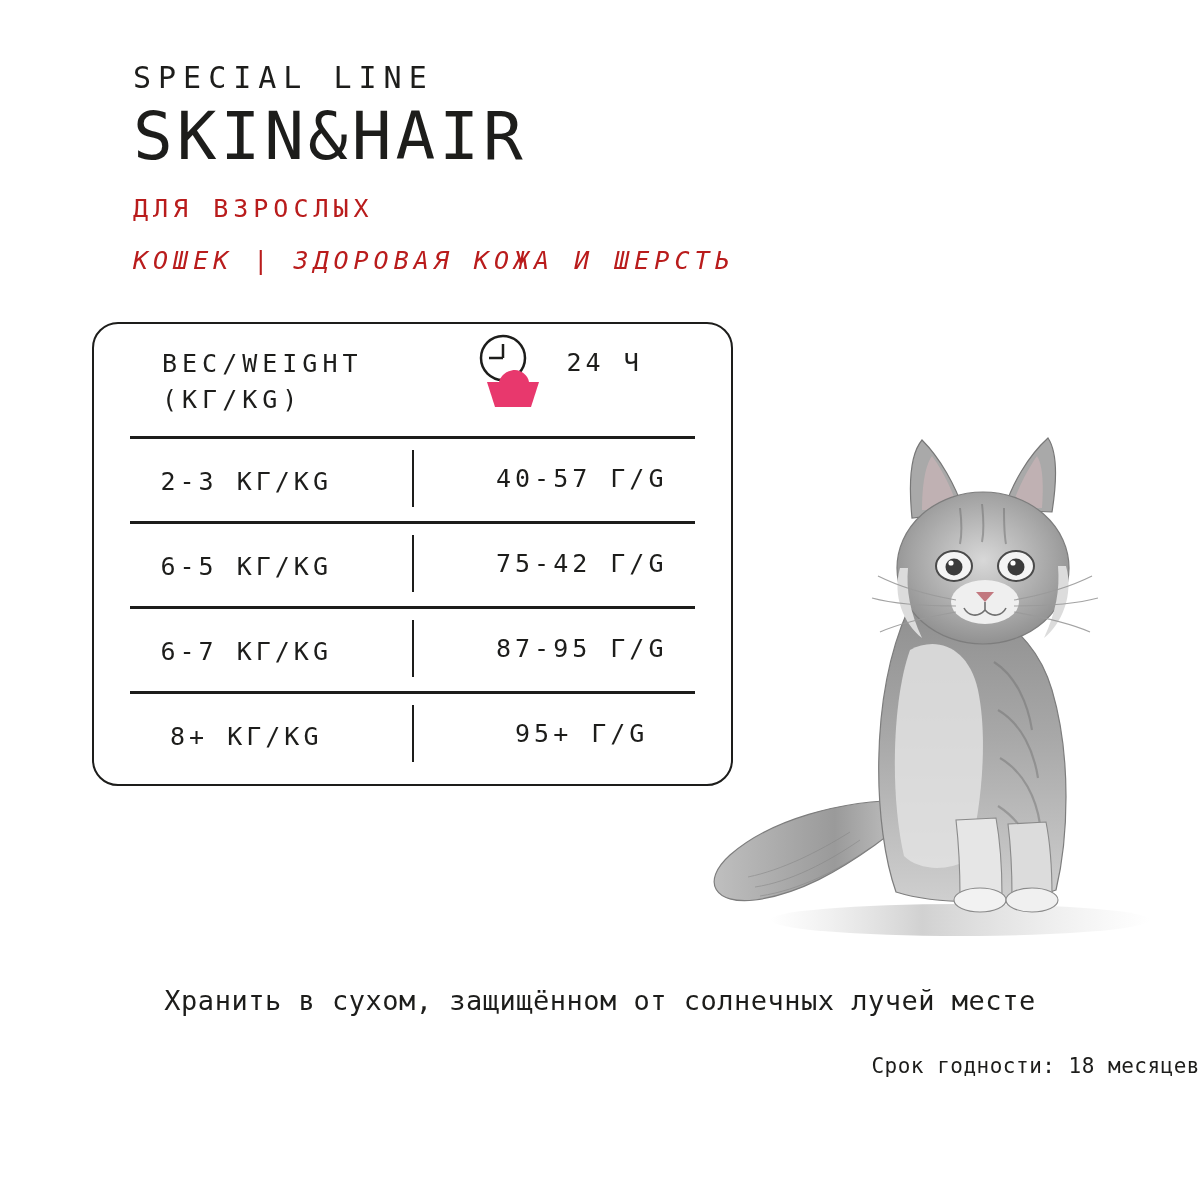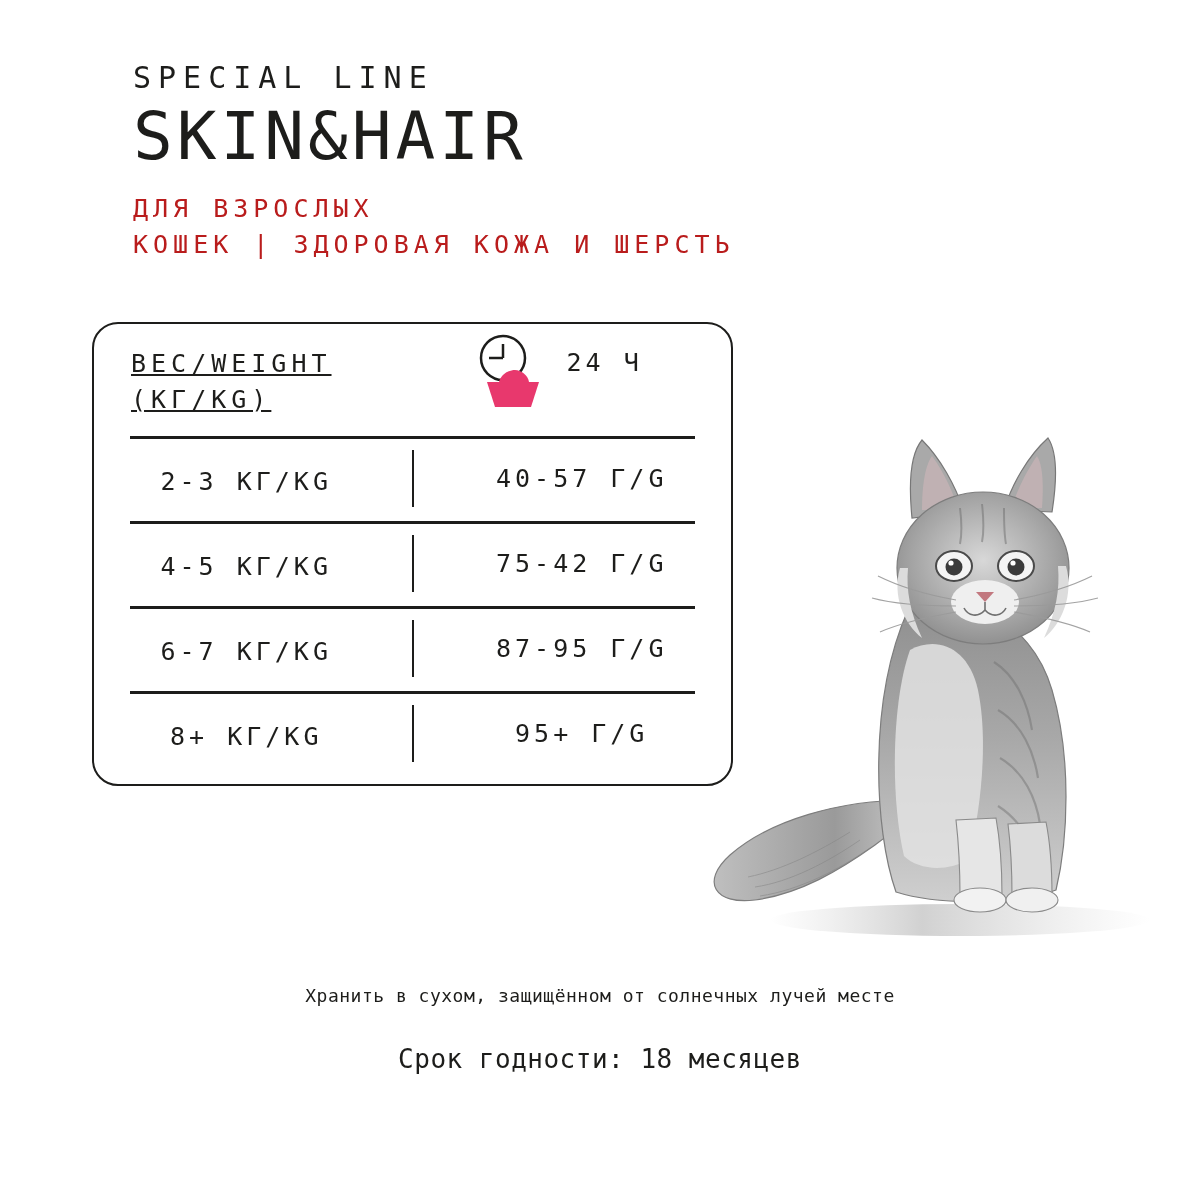--- a/index.html
+++ b/index.html
@@ -64,22 +64,21 @@
     box-sizing: border-box;
   }
   .feed-head {
     display: flex;
     height: 112px;
     box-sizing: border-box;
   }
   .feed-head-left {
     width: 50%;
     box-sizing: border-box;
-    padding: 22px 0 0 37px;
-    text-decoration: underline;
+    padding: 22px 0 0 68px;
   }
   .feed-head-left .l1,
   .feed-head-left .l2 {
     font-size: 25px;
     letter-spacing: 5px;
     line-height: 1.42;
   }
   .feed-head-right {
     width: 50%;
     box-sizing: border-box;
@@ -150,43 +149,44 @@
 
   
   .footer {
     position: absolute;
     left: 0;
     top: 985px;
     width: 1200px;
     text-align: center;
   }
   .footer .store {
-    font-size: 18px;
+    font-size: 27px;
     letter-spacing: 0.5px;
     color: #1d1d1b;
     font-family: "DejaVu Sans Mono", monospace;
   }
   .footer .shelf {
     margin-top: 38px;
-    font-size: 26px;
+    font-size: 21px;
     letter-spacing: 0.5px;
     color: #1d1d1b;
     font-family: "DejaVu Sans Mono", monospace;
+    text-align: right;
   }
 </style>
 </head>
 <body>
 
 <div class="page">
 
   <div class="header">
     <div class="special-line">SPECIAL LINE</div>
     <div class="product-title">SKIN&amp;HAIR</div>
     <div class="subtitle">ДЛЯ ВЗРОСЛЫХ</div>
-    <div class="subtitle" style="margin-top:0;">КОШЕК | ЗДОРОВАЯ КОЖА И ШЕРСТЬ</div>
+    <div class="subtitle" style="margin-top:16px;font-style:italic;">КОШЕК | ЗДОРОВАЯ КОЖА И ШЕРСТЬ</div>
   </div>
 
   <div class="feed-card">
 
     <div class="feed-head">
       <div class="feed-head-left">
         <div class="l1">ВЕС/WEIGHT</div>
         <div class="l2">(КГ/KG)</div>
       </div>
       <div class="feed-head-right">
@@ -209,21 +209,21 @@
     <div class="feed-rows">
       <div class="hrule" style="top:0px;"></div>
 
       <div class="feed-row">
         <div class="feed-cell left">2-3 КГ/KG</div>
         <div class="feed-cell right">40-57 Г/G</div>
       </div>
       <div class="hrule" style="top:85px;"></div>
 
       <div class="feed-row">
-        <div class="feed-cell left">4-5 КГ/KG</div>
+        <div class="feed-cell left">6-5 КГ/KG</div>
         <div class="feed-cell right">75-42 Г/G</div>
       </div>
       <div class="hrule" style="top:170px;"></div>
 
       <div class="feed-row">
         <div class="feed-cell left">6-7 КГ/KG</div>
         <div class="feed-cell right">87-95 Г/G</div>
       </div>
       <div class="hrule" style="top:255px;"></div>
 

